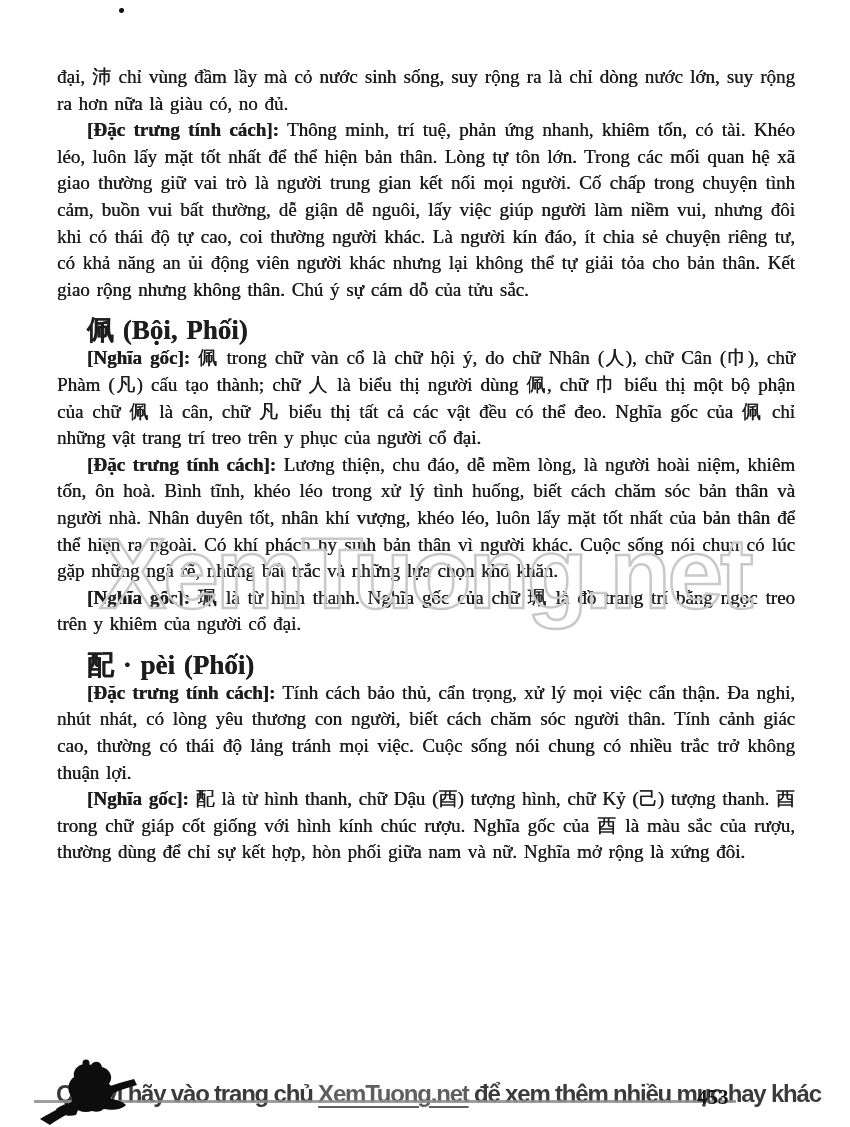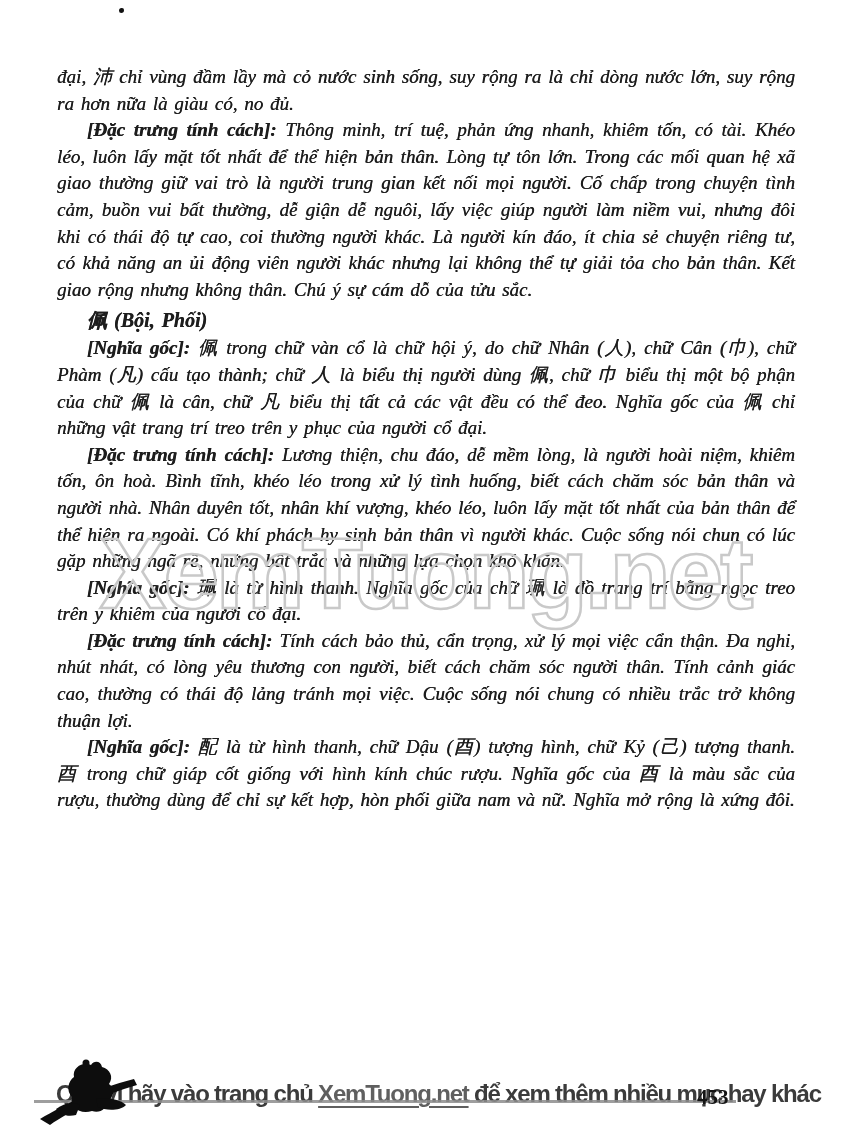--- a/index.html
+++ b/index.html
@@ -14,23 +14,23 @@
   body{width:850px;height:1127px;background:var(--page-bg);position:relative;overflow:hidden;
        font-family:"Liberation Serif", serif;}
   .page{position:absolute;inset:0;background:var(--page-bg);}
 
   .speck{position:absolute;left:119px;top:8px;width:5px;height:5px;background:#111;
          border-radius:50% 40% 55% 45%;}
 
   .text-col{position:absolute;left:57px;top:64px;width:738px;color:var(--body-text);
             font-size:19px;line-height:26.6px;text-align:justify;word-spacing:2px;
             text-shadow:0.35px 0 0 currentColor;}
-  .text-col p{margin:0;font-style:italic;}
+  .text-col p{margin:0;}
   p.ind{text-indent:30px;}
-  p.head{font-weight:bold;margin:4px 0 1px 30px;font-size:20px;line-height:27px;text-align:left;}
+  p.head{font-weight:bold;margin:14px 0 1px 30px;font-size:27px;line-height:27px;text-align:left;}
   .lbl{font-weight:bold;}
 
   .watermark{position:absolute;left:50px;top:516px;width:750px;text-align:center;z-index:4;
              font-family:"Liberation Sans", sans-serif;font-weight:bold;font-size:100px;
              letter-spacing:-3px;color:rgba(255,255,255,0.05);
              -webkit-text-stroke:2.5px var(--watermark-outline);pointer-events:none;}
 
   .footer-text{position:absolute;left:56px;top:1080px;z-index:2;white-space:nowrap;
                font-family:"Liberation Sans", sans-serif;font-weight:bold;
                font-size:24px;letter-spacing:-1.2px;color:var(--footer-text);}
@@ -57,20 +57,21 @@
     <p class="head">佩 (Bội, Phối)</p>
 
     <p class="ind"><span class="lbl">[Nghĩa gốc]:</span><span> 佩 trong chữ vàn cổ là chữ hội ý, do chữ Nhân (人), chữ Cân (巾), chữ Phàm (凡) cấu tạo thành; chữ 人 là biểu thị người dùng 佩, chữ 巾 biểu thị một bộ phận của chữ 佩 là cân, chữ 凡 biểu thị tất cả các vật đều có thể đeo. Nghĩa gốc của 佩 chỉ những vật trang trí treo trên y phục của người cổ đại.</span></p>
 
     <p class="ind"><span class="lbl">[Đặc trưng tính cách]:</span><span> Lương thiện, chu đáo, dễ mềm lòng, là người hoài niệm, khiêm tốn, ôn hoà. Bình tĩnh, khéo léo trong xử lý tình huống, biết cách chăm sóc bản thân và người nhà. Nhân duyên tốt, nhân khí vượng, khéo léo, luôn lấy mặt tốt nhất của bản thân để thể hiện ra ngoài. Có khí phách hy sinh bản thân vì người khác. Cuộc sống nói chun có lúc gặp những ngã rẽ, những bất trắc và những lựa chọn khó khăn.</span></p>
 
 
     <p class="ind"><span class="lbl">[Nghĩa gốc]:</span><span> 珮 là từ hình thanh. Nghĩa gốc của chữ 珮 là đồ trang trí bằng ngọc treo trên y khiêm của người cổ đại.</span></p>
 
 
+    <p class="head">配 · pèi (Phối)</p>
 
     <p class="ind"><span class="lbl">[Đặc trưng tính cách]:</span><span> Tính cách bảo thủ, cẩn trọng, xử lý mọi việc cẩn thận. Đa nghi, nhút nhát, có lòng yêu thương con người, biết cách chăm sóc người thân. Tính cảnh giác cao, thường có thái độ lảng tránh mọi việc. Cuộc sống nói chung có nhiều trắc trở không thuận lợi.</span></p>
 
     <p class="ind"><span class="lbl">[Nghĩa gốc]:</span><span> 配 là từ hình thanh, chữ Dậu (酉) tượng hình, chữ Kỷ (己) tượng thanh. 酉 trong chữ giáp cốt giống với hình kính chúc rượu. Nghĩa gốc của 酉 là màu sắc của rượu, thường dùng để chỉ sự kết hợp, hòn phối giữa nam và nữ. Nghĩa mở rộng là xứng đôi.</span></p>
   </div>
 
   <div class="watermark">XemTuong.net</div>
 
   <svg class="mascot" viewBox="0 0 110 68" xmlns="http://www.w3.org/2000/svg">
     <g fill="#0d0d0d">

